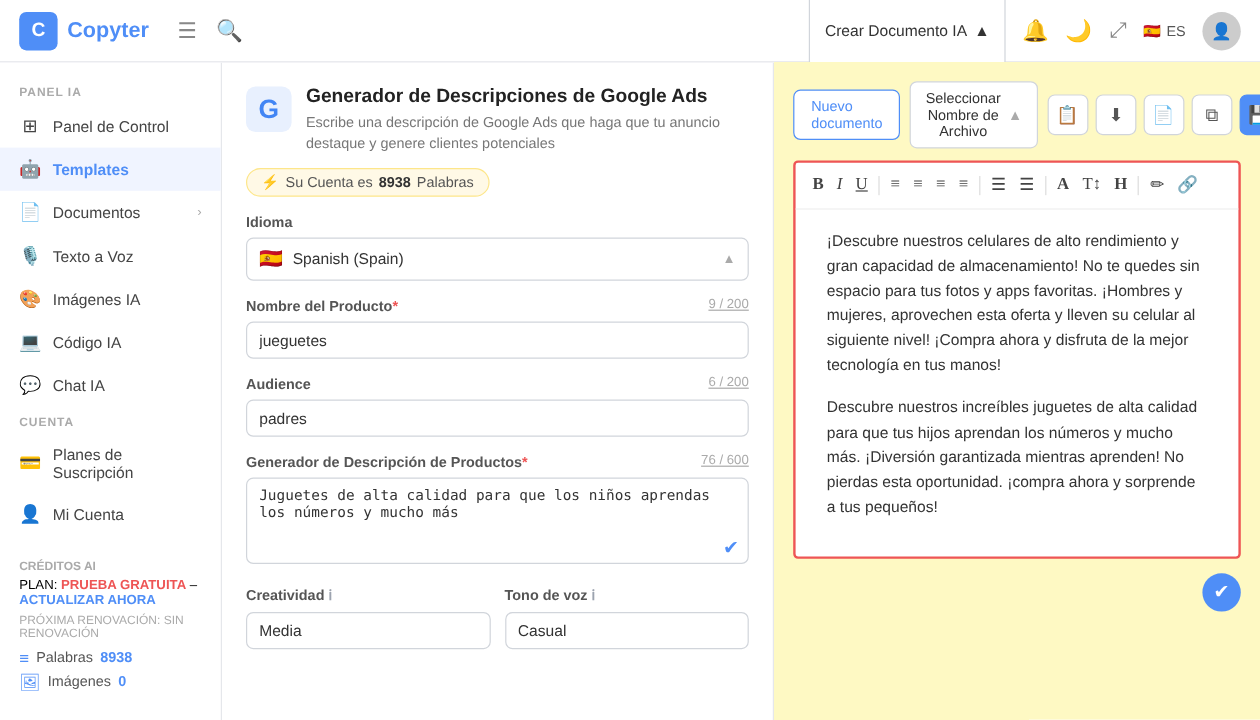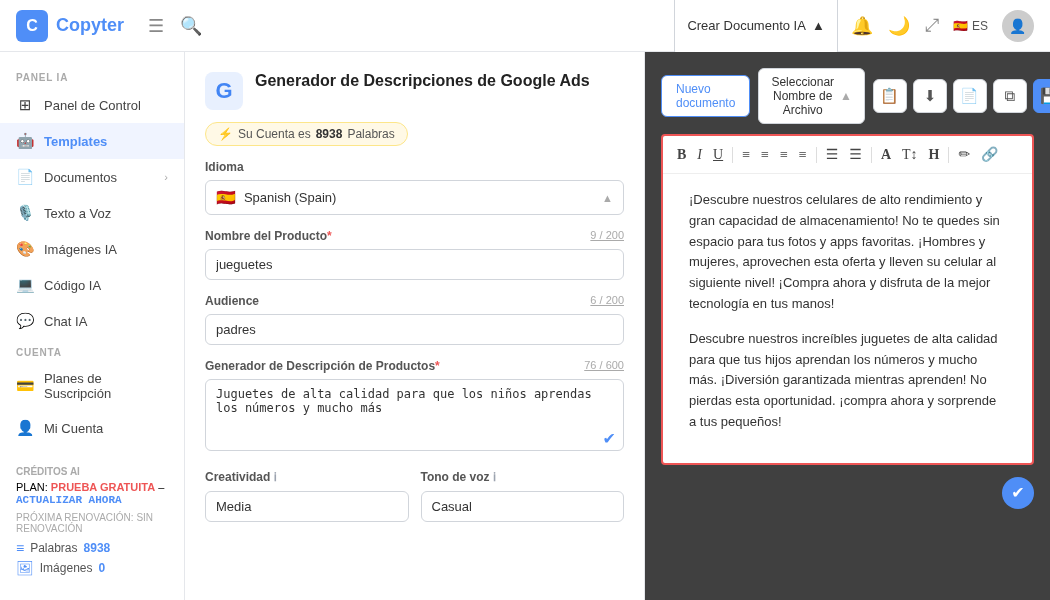--- a/index.html
+++ b/index.html
@@ -73,21 +73,21 @@
     .textarea-wrap { position: relative; }
     .form-textarea { width: 100%; border: 1px solid #d1d5db; border-radius: 6px; padding: 7px 10px; font-size: 12px; color: #333; outline: none; resize: none; height: 72px; }
     .textarea-check { position: absolute; bottom: 6px; right: 8px; color: #4f8ef7; font-size: 16px; }
 
     .form-row { display: flex; gap: 12px; }
     .form-row .form-group { flex: 1; }
 
     .info-icon { color: #9ca3af; font-size: 12px; cursor: pointer; }
 
     
-    .editor-panel { flex: 1; background: #404040; overflow-y: auto; padding: 16px; }
+    .editor-panel { flex: 1; background: #fef9c3; overflow-y: auto; padding: 16px; }
 
     .editor-toolbar-bar { display: flex; align-items: center; justify-content: space-between; margin-bottom: 10px; gap: 8px; }
     .doc-tabs { display: flex; gap: 8px; }
     .doc-tab { border: 1px solid #d1d5db; border-radius: 6px; padding: 6px 14px; font-size: 12px; color: #555; background: #fff; cursor: pointer; }
     .doc-tab.active { background: #fff; border-color: #4f8ef7; color: #4f8ef7; }
 
     .select-name-btn { display: flex; align-items: center; gap: 6px; border: 1px solid #d1d5db; border-radius: 6px; padding: 6px 12px; font-size: 12px; color: #333; background: #fff; cursor: pointer; }
     .select-name-arrow { color: #aaa; }
 
     .editor-action-btns { display: flex; gap: 6px; margin-left: auto; }
@@ -178,21 +178,21 @@
       <span class="si-icon">👤</span>
       <span>Mi Cuenta</span>
     </div>
 
     <div class="sidebar-credits">
       <div class="plan-label">CRÉDITOS AI</div>
       <div class="plan-links">
         <span>PLAN:</span>
         <a href="#" style="color:#e55;text-decoration:none;font-weight:600;">PRUEBA GRATUITA</a>
         <span> – </span>
-        <a href="#" class="blue" style="color:#4f8ef7;text-decoration:none;font-weight:600;font-family:Liberation Mono, monospace;">ACTUALIZAR AHORA</a>
+        <a href="#" class="blue" style="color:#4f8ef7;text-decoration:none;font-weight:600;">ACTUALIZAR AHORA</a>
       </div>
       <div class="plan-next">PRÓXIMA RENOVACIÓN: SIN RENOVACIÓN</div>
       <div class="credit-row">
         <span class="icon" style="color:#4f8ef7">≡</span>
         <span>Palabras</span>
         <span class="credit-val">8938</span>
       </div>
       <div class="credit-row" style="margin-top:4px;">
         <span class="icon" style="color:#4f8ef7">🖼</span>
         <span>Imágenes</span>
@@ -201,20 +201,21 @@
     </div>
   </aside>
 
   <div class="content-area">
 
     <div class="form-panel">
       <div class="gen-header">
         <div class="gen-icon" style="color:#4285f4;font-weight:700;font-size:22px;">G</div>
         <div>
           <div class="gen-title">Generador de Descripciones de Google Ads</div>
+          <div class="gen-desc">Escribe una descripción de Google Ads que haga que tu anuncio destaque y genere clientes potenciales</div>
         </div>
       </div>
 
       <div class="balance-badge">
         <span class="bolt">⚡</span>
         <span>Su Cuenta es</span>
         <strong class="balance-num">8938</strong>
         <span>Palabras</span>
       </div>
 

